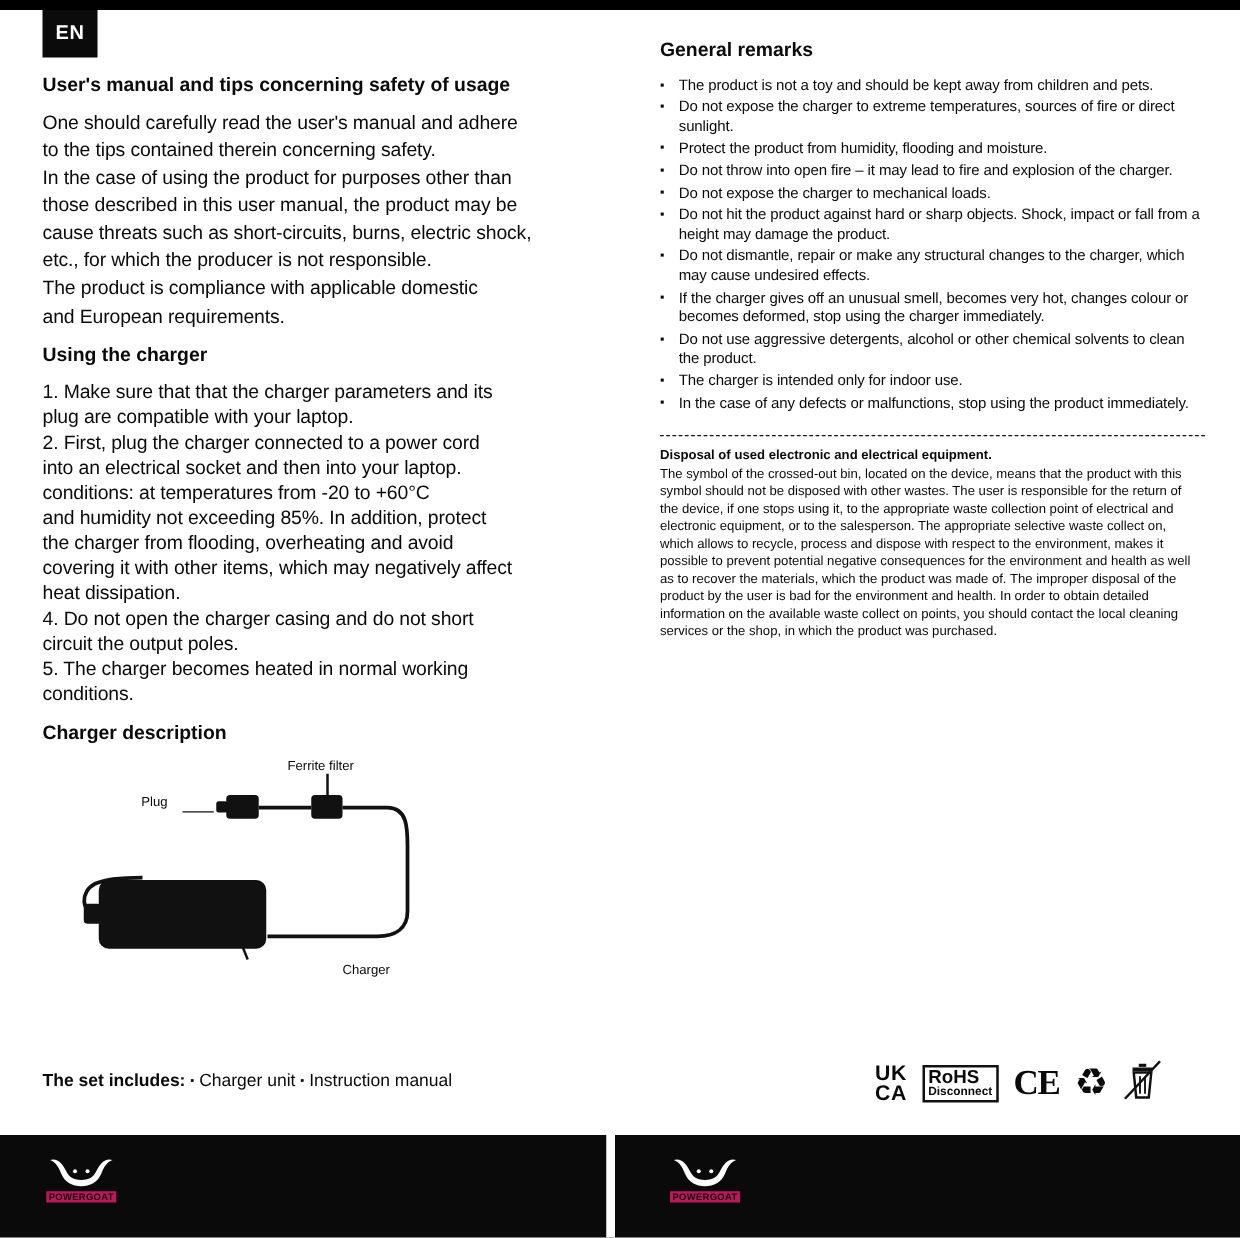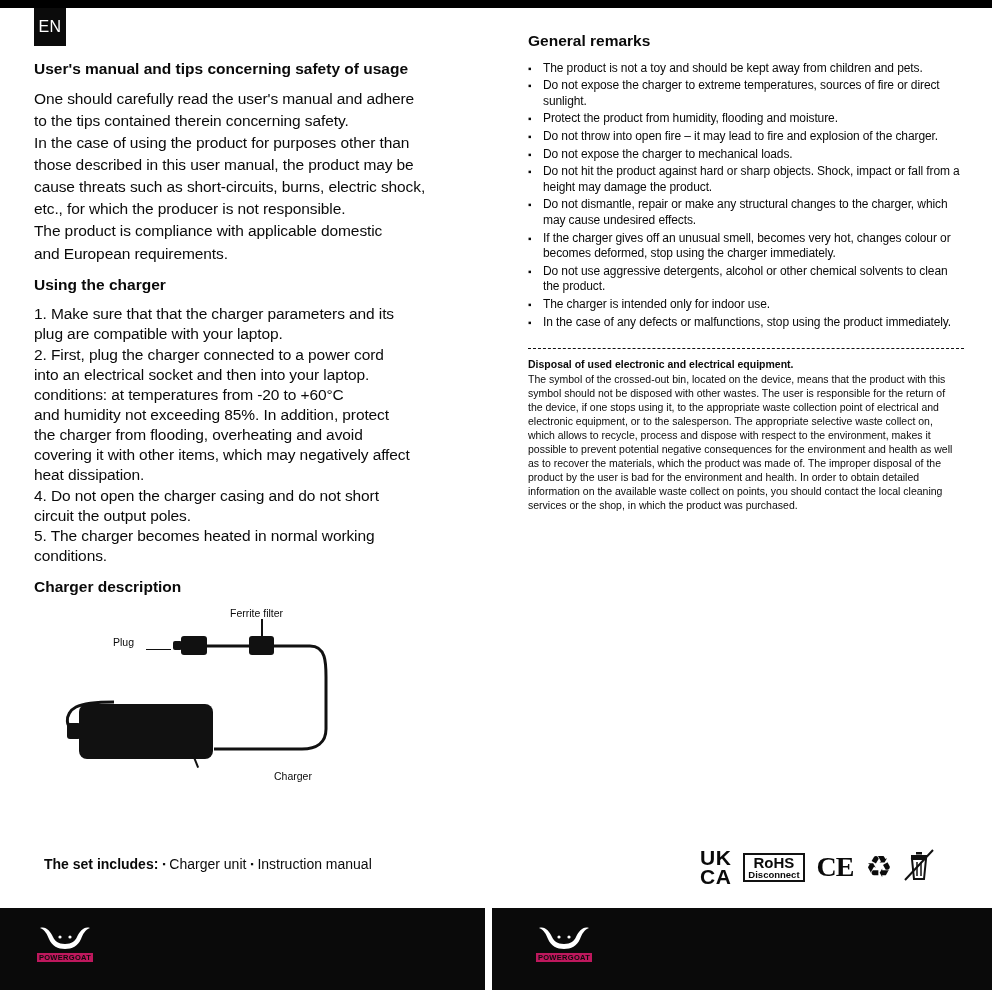--- a/index.html
+++ b/index.html
@@ -37,25 +37,25 @@
     position: absolute;
     left: 485px; top: 908px;
     width: 7px; height: 82px;
     background: #ffffff;
   }
 
   
   .lang-badge {
     position: absolute;
     left: 34px; top: 8px;
-    width: 32px; height: 38px;
+    width: 44px; height: 38px;
     background: #0b0b0b;
     color: #fff;
     font-size: 16px;
-    font-weight: normal;
+    font-weight: bold;
     display: flex;
     align-items: center;
     justify-content: center;
     letter-spacing: 0.5px;
   }
 
   
   .col-left {
     position: absolute;
     left: 34px; top: 60px;
@@ -193,46 +193,46 @@
   }
   .cable {
     position: absolute;
     left: 0; top: 0;
     width: 450px; height: 185px;
   }
 
   
   .set-includes {
     position: absolute;
-    left: 44px; top: 856px;
+    left: 34px; top: 856px;
     font-size: 14px;
     white-space: nowrap;
   }
   .set-includes .lead { font-weight: bold; }
   .set-includes .bul { font-size: 9px; vertical-align: 2px; }
 
   
   .marks {
     position: absolute;
     left: 700px; top: 848px;
     display: flex;
     align-items: center;
     gap: 12px;
   }
   .ukca {
-    font-size: 21px;
+    font-size: 17px;
     font-weight: bold;
     line-height: 0.92;
     letter-spacing: 0.5px;
     text-align: center;
   }
   .rohs {
     border: 2px solid #111;
     padding: 0px 3px 1px 3px;
-    text-align: center;
+    text-align: left;
     line-height: 1.0;
   }
   .rohs .r1 { font-size: 15px; font-weight: bold; }
   .rohs .r2 { font-size: 9.5px; font-weight: bold; }
   .ce { font-size: 28px; font-weight: bold; letter-spacing: -1px; font-family: "Liberation Serif", serif; }
   .recycle { font-size: 30px; line-height: 1; }
   .wee { font-size: 30px; line-height: 1; }
 
   
   .brand {

